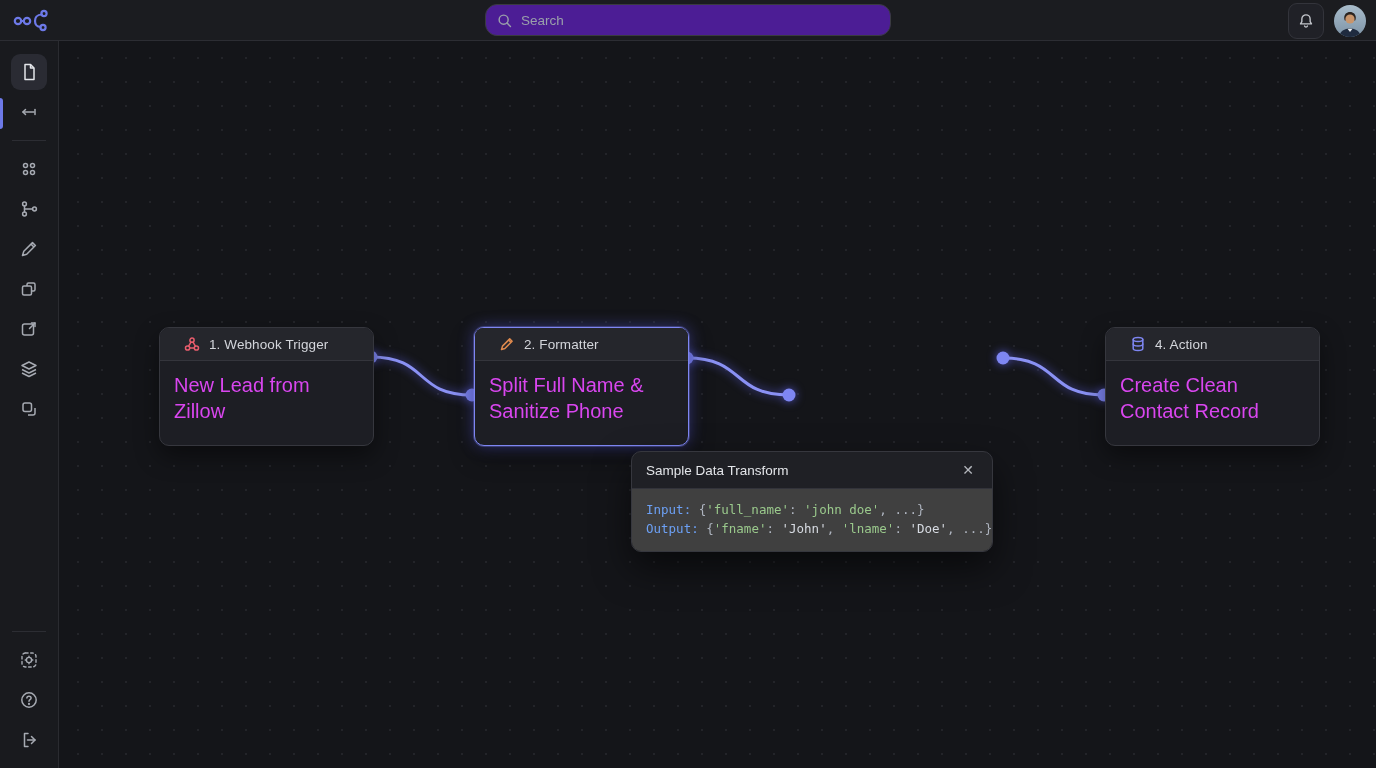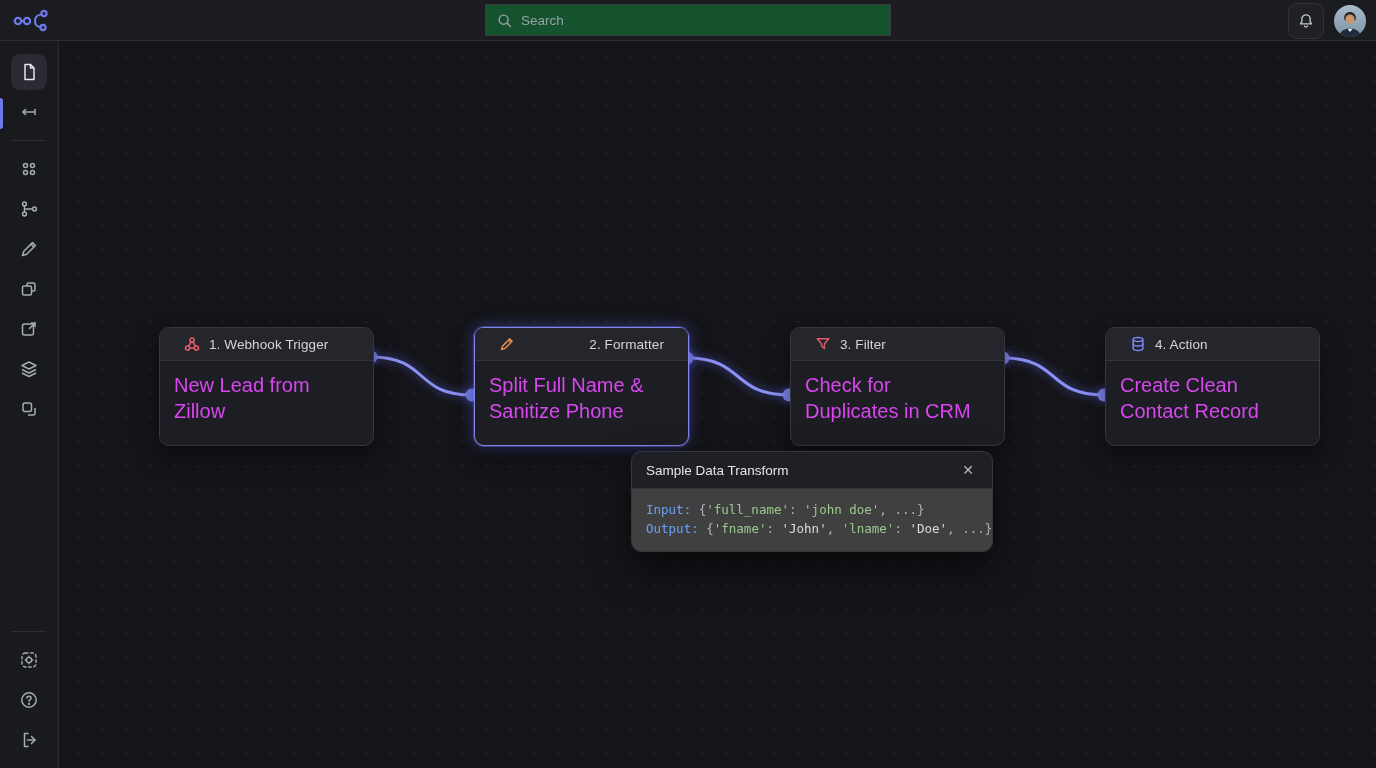--- a/index.html
+++ b/index.html
@@ -5,21 +5,21 @@
   * { margin:0; padding:0; box-sizing:border-box; }
   html,body { width:1376px; height:768px; overflow:hidden; background:#141519;
     font-family:"Liberation Sans", sans-serif; }
 
   
   .topbar { position:fixed; top:0; left:0; width:1376px; height:41px;
     background:#1b1c20; border-bottom:1px solid #2c2d33; z-index:50;
     display:flex; align-items:center; }
   .logo { position:absolute; left:12px; top:6px; width:40px; height:30px; }
   .searchbox { position:absolute; left:485px; top:4px; width:406px; height:32px;
-    background:#14532d; border:1px solid #3a3b41; border-radius:0;
+    background:#4c1d95; border:1px solid #3a3b41; border-radius:12px;
     display:flex; align-items:center; padding:0 10px; gap:8px; }
   .searchbox input { flex:1; background:transparent; border:none; outline:none;
     color:#d6d8dd; font-size:13.5px; font-family:"Liberation Sans",sans-serif; }
   .searchbox input::placeholder { color:#9aa0aa; }
   .topbar-right { position:absolute; right:10px; top:2px; height:37px;
     display:flex; align-items:center; gap:10px; }
   .bell-btn { width:36px; height:36px; border-radius:9px; background:#202127;
     border:1px solid #33343b; display:flex; align-items:center; justify-content:center;
     cursor:pointer; }
   .avatar { width:32px; height:32px; border-radius:50%; overflow:hidden; cursor:pointer; }
@@ -49,21 +49,21 @@
   
   .node { position:absolute; width:215px; height:119px; background:#1d1e24;
     border:1px solid #36373e; border-radius:10px;
     box-shadow:0 10px 24px rgba(0,0,0,.45); cursor:pointer; }
   .node.selected { border:1.5px solid #7e86f2;
     box-shadow:0 0 0 1px rgba(126,134,242,.30), 0 0 16px rgba(99,102,241,.45),
       0 10px 24px rgba(0,0,0,.45); }
   .node-header { height:33px; background:#25262c; border-bottom:1px solid #34353c;
     border-radius:9px 9px 0 0; display:flex; align-items:center; gap:9px;
     padding:0 24px; }
-  .node.selected .node-header { border-radius:8px 8px 0 0;justify-content:space-between; }
+  .node.selected .node-header { border-radius:8px 8px 0 0; }
   .node-step { font-size:13.5px; color:#d3d5db; letter-spacing:.1px; }
   .node-body { padding:11px 14px 0 14px; }
   .node-title { font-size:20px; line-height:26px; font-weight:500; color:#d946ef;
     max-width:172px; }
 
   
   .popup { position:absolute; left:572px; top:410px; width:362px;
     background:#1f2025; border:1px solid #36373e; border-radius:10px;
     box-shadow:0 16px 36px rgba(0,0,0,.55); z-index:30; }
   .popup-header { height:37px; display:flex; align-items:center;
@@ -278,31 +278,20 @@
         <path d="M2.5 13.5l1-3.4 7.2-7.2 2.4 2.4-7.2 7.2z"></path>
         <path d="M9.6 4l2.4 2.4"></path>
       </svg>
       <span class="node-step">2. Formatter</span>
     </div>
     <div class="node-body">
       <div class="node-title">Split Full Name &amp; Sanitize Phone</div>
     </div>
   </div>
 
-  <div class="node" style="left:731px; top:286px;">
-    <div class="node-header">
-      <svg width="16" height="16" viewBox="0 0 16 16" fill="none" stroke="#e0556a" stroke-width="1.5" stroke-linejoin="round">
-        <path d="M2.2 2.8h11.6L9.4 8v4.4L6.6 10.4V8z"></path>
-      </svg>
-      <span class="node-step">3. Filter</span>
-    </div>
-    <div class="node-body">
-      <div class="node-title">Check for Duplicates in CRM</div>
-    </div>
-  </div>
 
   <div class="node" style="left:1046px; top:286px;">
     <div class="node-header">
       <svg width="16" height="16" viewBox="0 0 16 16" fill="none" stroke="#7e86f2" stroke-width="1.5" stroke-linecap="round">
         <ellipse cx="8" cy="3.6" rx="4.8" ry="2"></ellipse>
         <path d="M3.2 3.6v8.8c0 1.1 2.1 2 4.8 2s4.8-.9 4.8-2V3.6"></path>
         <path d="M3.2 8c0 1.1 2.1 2 4.8 2s4.8-.9 4.8-2"></path>
       </svg>
       <span class="node-step">4. Action</span>
     </div>

